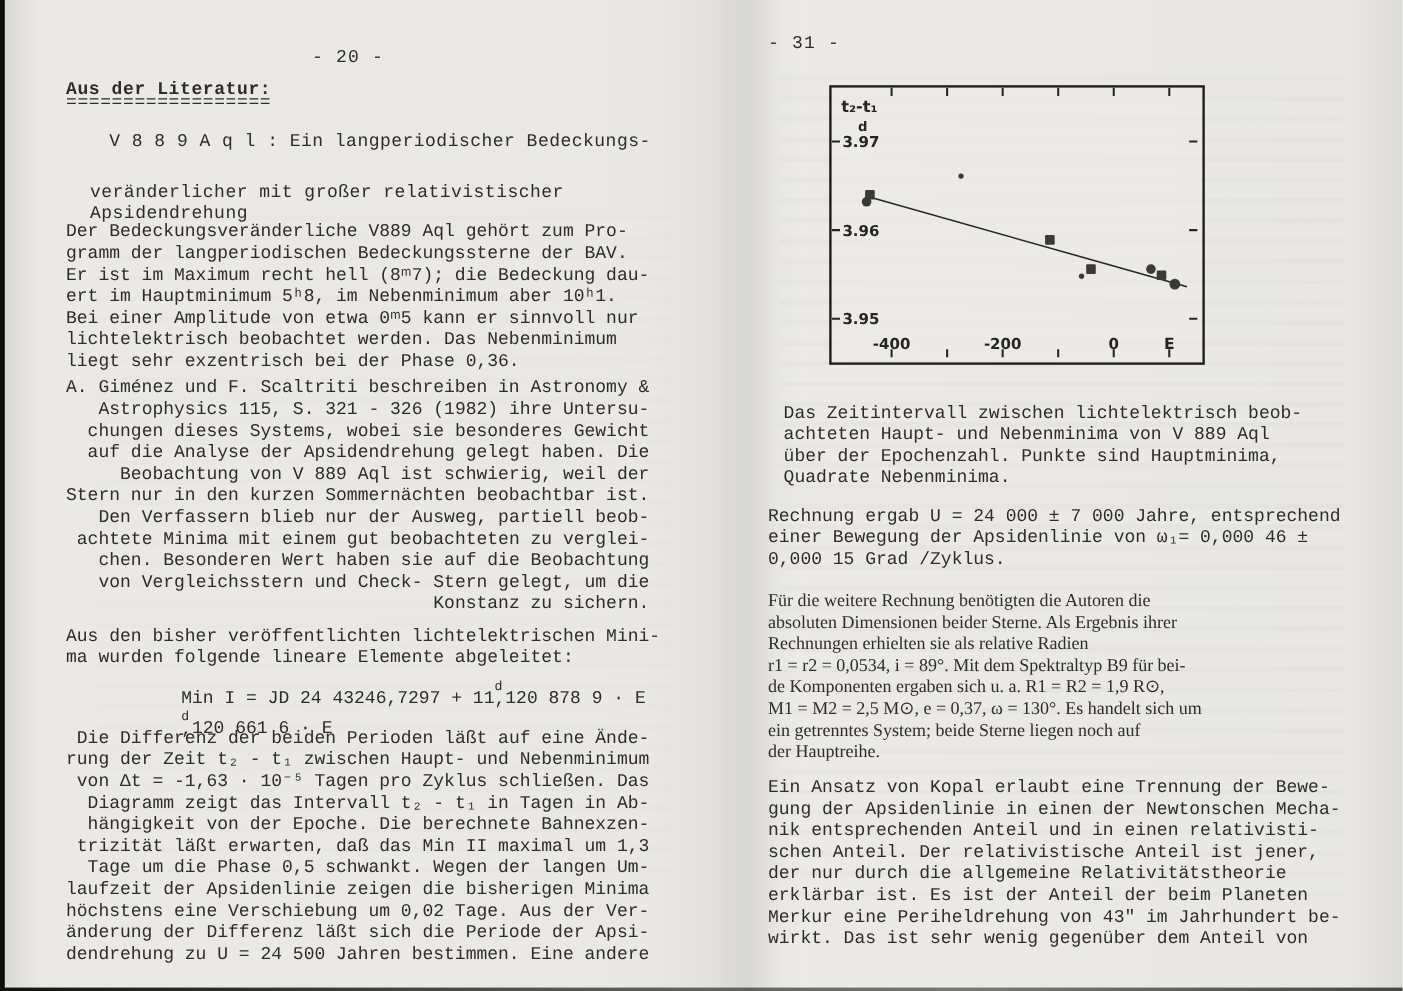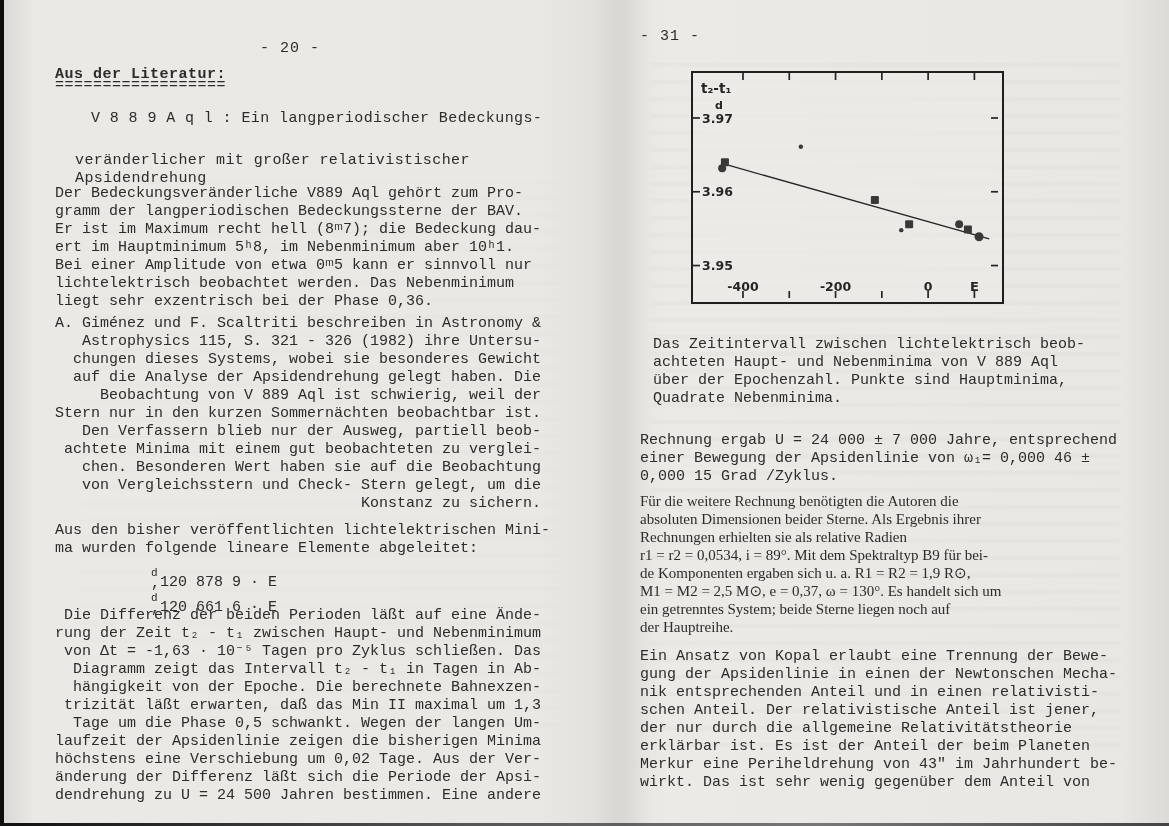--- a/index.html
+++ b/index.html
@@ -78,21 +78,21 @@
 Den Verfassern blieb nur der Ausweg, partiell beob-
 achtete Minima mit einem gut beobachteten zu verglei-
 chen. Besonderen Wert haben sie auf die Beobachtung
 von Vergleichsstern und Check- Stern gelegt, um die
 Konstanz zu sichern.</div>
 
     <div class="abs para" style="left:0;top:522px;">Aus den bisher veröffentlichten lichtelektrischen Mini-
 ma wurden folgende lineare Elemente abgeleitet:</div>
 
     <div class="abs minline" style="left:42px;top:556px;">
-      <span class="dstack"><span class="ds-top">d</span><span class="ds-bot">,</span></span><span>120 878 9 · E</span>
+      <span>Min I = JD 24 43246,7297 + 11</span><span class="dstack"><span class="ds-top">d</span><span class="ds-bot">,</span></span><span>120 878 9 · E</span>
     </div>
     <div class="abs minline" style="left:42px;top:581px;">
       <span class="dstack"><span class="ds-top">d</span><span class="ds-bot">,</span></span><span>120 661 6 · E</span>
     </div>
 
     <div class="abs para" style="left:0;top:607px;text-align:right;">Die Differenz der beiden Perioden läßt auf eine Ände-
 rung der Zeit t₂ - t₁ zwischen Haupt- und Nebenminimum
 von Δt = -1,63 · 10⁻⁵ Tagen pro Zyklus schließen. Das
 Diagramm zeigt das Intervall t₂ - t₁ in Tagen in Ab-
 hängigkeit von der Epoche. Die berechnete Bahnexzen-
@@ -148,21 +148,21 @@
           <rect x="212.1380880121396" y="147.2295081967228" width="8" height="8" fill="#3a3938" rx="1"></rect>
           <rect x="270.91654021244307" y="152.3934426229534" width="8" height="8" fill="#3a3938" rx="1"></rect>
         </svg>
     </div>
 
     <div class="abs para" style="left:13px;top:336px;">Das Zeitintervall zwischen lichtelektrisch beob-
 achteten Haupt- und Nebenminima von V 889 Aql
 über der Epochenzahl. Punkte sind Hauptminima,
 Quadrate Nebenminima.</div>
 
-    <div class="abs para" style="left:0;top:432px;">Rechnung ergab U = 24 000 ± 7 000 Jahre, entsprechend
+    <div class="abs para" style="left:0;top:422px;">Rechnung ergab U = 24 000 ± 7 000 Jahre, entsprechend
 einer Bewegung der Apsidenlinie von ω₁= 0,000 46 ±
 0,000 15 Grad /Zyklus.</div>
 
     <div class="abs para" style="left:0;top:492px;font-family:Liberation Serif, serif;">Für die weitere Rechnung benötigten die Autoren die
 absoluten Dimensionen beider Sterne. Als Ergebnis ihrer
 Rechnungen erhielten sie als relative Radien
 r1 = r2 = 0,0534, i = 89°. Mit dem Spektraltyp B9 für bei-
 de Komponenten ergaben sich u. a. R1 = R2 = 1,9 R⊙,
 M1 = M2 = 2,5 M⊙, e = 0,37, ω = 130°. Es handelt sich um
 ein getrenntes System; beide Sterne liegen noch auf

